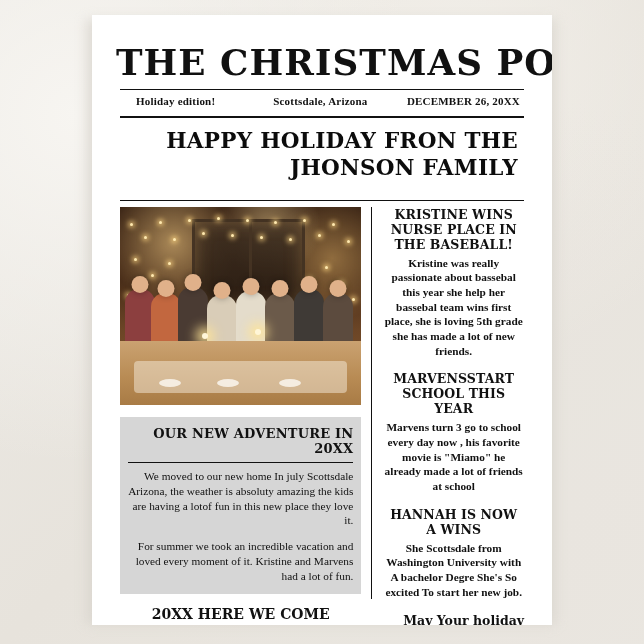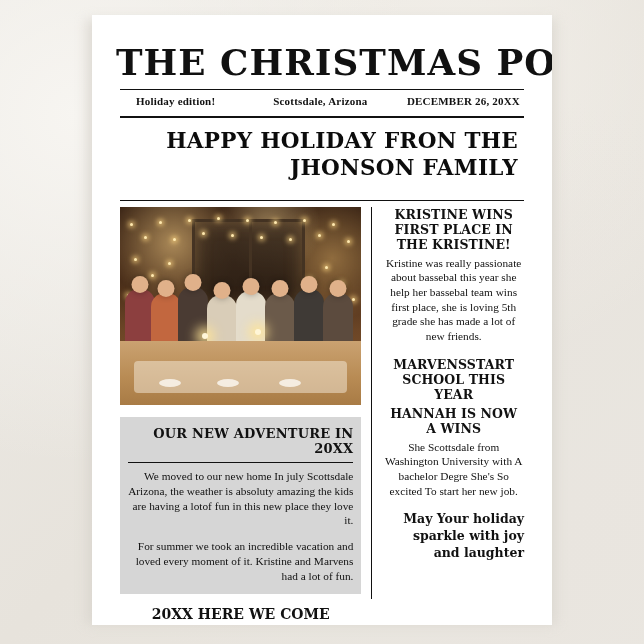--- a/index.html
+++ b/index.html
@@ -235,20 +235,21 @@
     color: #111;
     margin: 0 0 4px 0;
     letter-spacing: .1px;
   }
   .r-text {
     font-size: 11.3px;
     line-height: 1.3;
     color: #111;
     margin: 0 0 13px 0;
     font-family: "Liberation Serif", serif;
+    font-weight: bold;
   }
   .r-block { margin-bottom: 2px; }
   .r-closing {
     font-family: "DejaVu Serif", serif;
     font-weight: bold;
     font-size: 12.5px;
     line-height: 1.35;
     color: #111;
     margin-top: 6px;
     text-align: right;
@@ -343,26 +344,27 @@
 
       <div class="closing-title">20XX HERE WE COME</div>
 
     </div>
 
     <div class="divider"></div>
 
     <div class="col-right">
 
       <div class="r-block">
-        <div class="r-title">KRISTINE WINS FIRST PLACE IN THE KRISTINE!</div>
+        <div class="r-title">KRISTINE WINS NURSE PLACE IN THE BASEBALL!</div>
         <div class="r-text">Kristine was really passionate about bassebal this year she help her bassebal team wins first place, she is loving 5th grade she has made a lot of new friends.</div>
       </div>
 
       <div class="r-block">
         <div class="r-title">MARVENSSTART SCHOOL THIS YEAR</div>
+        <div class="r-text">Marvens turn 3 go to school every day now , his favorite movie is "Miamo" he already made a lot of friends at school</div>
       </div>
 
       <div class="r-block">
         <div class="r-title">HANNAH IS  NOW A WINS</div>
         <div class="r-text">She Scottsdale from Washington  University with A bachelor Degre She's So excited To start her new job.</div>
       </div>
 
       <div class="r-closing">May Your holiday sparkle with  joy and laughter</div>
 
     </div>

